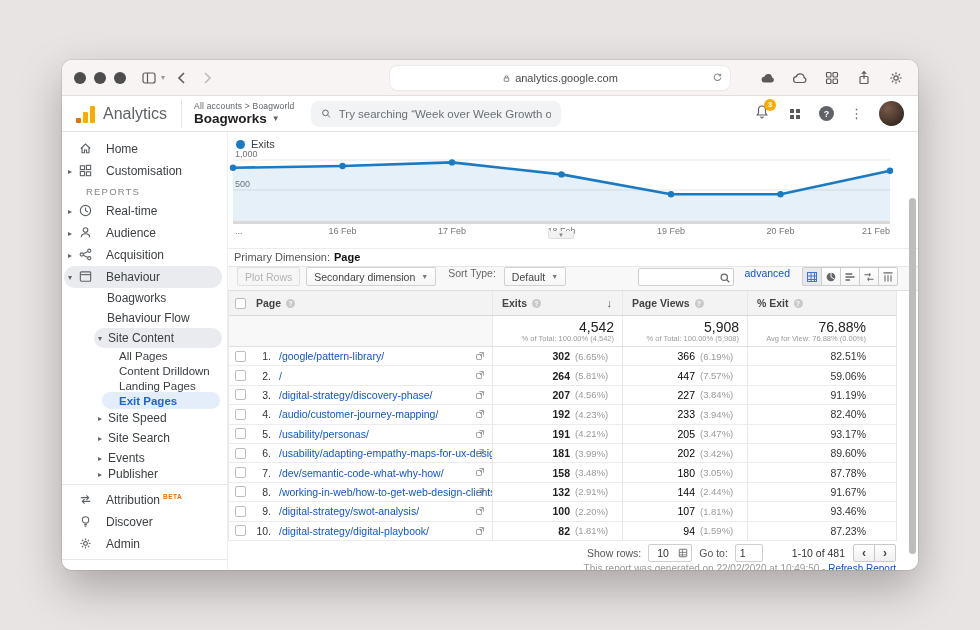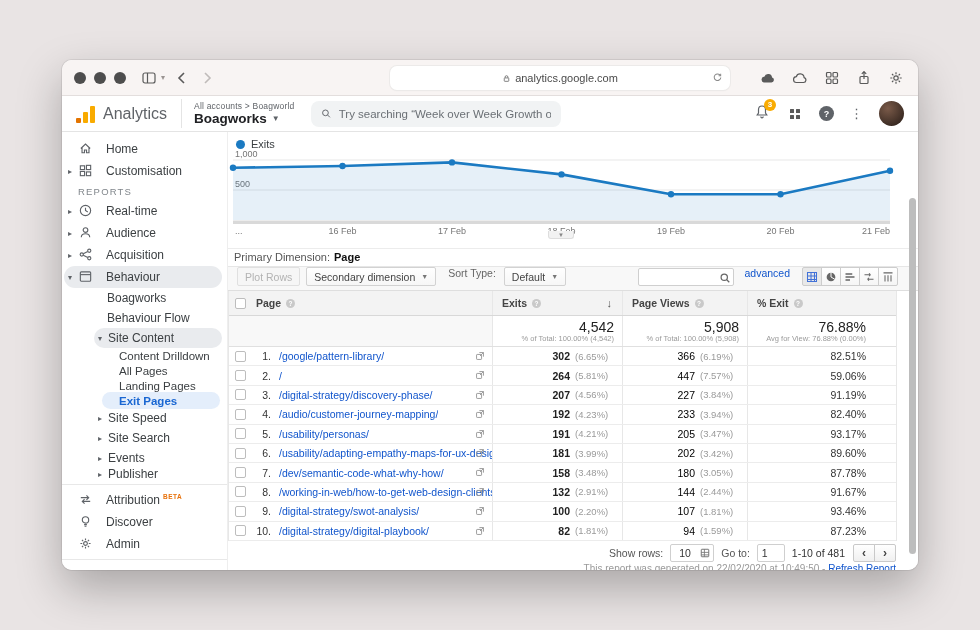--- a/index.html
+++ b/index.html
@@ -63,21 +63,21 @@
   .lv1 { height:20px; padding-left:45px; }
   .lv2 { height:20px; padding-left:36px; }
   .lv3 { height:15px; padding-left:57px; font-size:11.5px; }
   .s-caret { width:10px; font-size:8px; color:#5f6368; flex:none; }
   .s-ico { width:16px; height:16px; color:#5f6368; margin-right:12px; flex:none; }
   .s-ico svg { width:15px; height:15px; }
   .sel-grey::before { content:""; position:absolute; left:2px; right:5px; top:0; bottom:0; background:#e9ebee; border-radius:14px; z-index:0; }
   .lv2.sel-grey::before { left:32px; }
   .sel-blue { color:#1a67d2; font-weight:bold; }
   .sel-blue::before { content:""; position:absolute; left:40px; right:7px; top:-1px; bottom:-1px; background:#e4eefb; border-radius:9px; z-index:0; }
-  .s-section { height:18px; display:flex; align-items:center; padding-left:16px; font-size:9.5px;
+  .s-section { height:18px; display:flex; align-items:center; padding-left:24px; font-size:9.5px;
     letter-spacing:1.2px; color:#80868b; }
   .s-div { border-top:1px solid #e8e8e8; margin:4px 0; }
   .s-clip { height:12px; overflow:hidden; }
   .beta { font-size:6.5px; color:#e8710a; font-weight:bold; letter-spacing:.5px; position:relative; top:-4px; margin-left:3px; }
   .s-collapse { height:18px; display:flex; justify-content:flex-end; padding-right:26px; align-items:center;
     color:#5f6368; font-size:13px; cursor:pointer; margin-top:2px; }
 
   
   .chart-block { position:absolute; top:0; left:0; right:0; height:116px; }
   .legend { position:absolute; left:8px; top:6px; display:flex; align-items:center; gap:6px; font-size:11px; color:#3c4043; }
@@ -143,21 +143,21 @@
   .val-b { font-weight:bold; color:#222; }
   .pct { width:44px; text-align:left; padding-left:5px; font-size:9.5px; color:#9a9a9a; font-style:normal; flex:none; }
   .rate-v { color:#333; }
 
   
   .pager { position:absolute; top:412px; right:22px; display:flex; align-items:center; gap:7px; font-size:10.5px; color:#555; }
   .sel-box { width:44px; height:18px; border:1px solid #cfcfcf; border-radius:2px; background:#fff;
     display:flex; align-items:center; justify-content:space-between; padding:0 3px 0 8px; color:#333; cursor:pointer; }
   .sel-box svg { width:10px; height:10px; color:#777; }
   .goto-in { width:28px; height:18px; border:1px solid #cfcfcf; border-radius:2px; font-size:10.5px; padding:0 4px; font-family:inherit; color:#333; }
-  .range { color:#333; }
+  .range { color:#333;margin-left:22px; }
   .pgbtns { display:flex; margin-left:2px; }
   .pgb { width:22px; height:18px; border:1px solid #c9c9c9; background:linear-gradient(#fff,#f0f0f0);
     display:flex; align-items:center; justify-content:center; font-size:12px; font-weight:bold; color:#444; cursor:pointer; margin-left:-1px; }
   .pgb:first-child { border-radius:2px 0 0 2px; } .pgb:last-child { border-radius:0 2px 2px 0; }
 
   .gen-note { position:absolute; top:431px; right:22px; font-size:10px; color:#9a9a9a; white-space:nowrap; }
   .gen-note a { color:#1155cc; text-decoration:none; }
 
   .scroll-thumb { position:absolute; right:2px; top:66px; width:7px; height:356px; background:#bdbdbd; border-radius:4px; }
 </style>
@@ -338,24 +338,24 @@
           <span>Boagworks</span>
         </div>
         <div class="s-item lv1">
           <span>Behaviour Flow</span>
         </div>
         <div class="s-item lv2 sel-grey">
           <span class="s-caret">▾</span>
           <span>Site Content</span>
         </div>
         <div class="s-item lv3">
+          <span>All Pages</span>
+        </div>
+        <div class="s-item lv3">
           <span>Content Drilldown</span>
-        </div>
-        <div class="s-item lv3">
-          <span>All Pages</span>
         </div>
         <div class="s-item lv3">
           <span>Landing Pages</span>
         </div>
         <div class="s-item lv3 sel-blue">
           <span>Exit Pages</span>
         </div>
         <div class="s-item lv2">
           <span class="s-caret">▸</span>
           <span>Site Speed</span>

